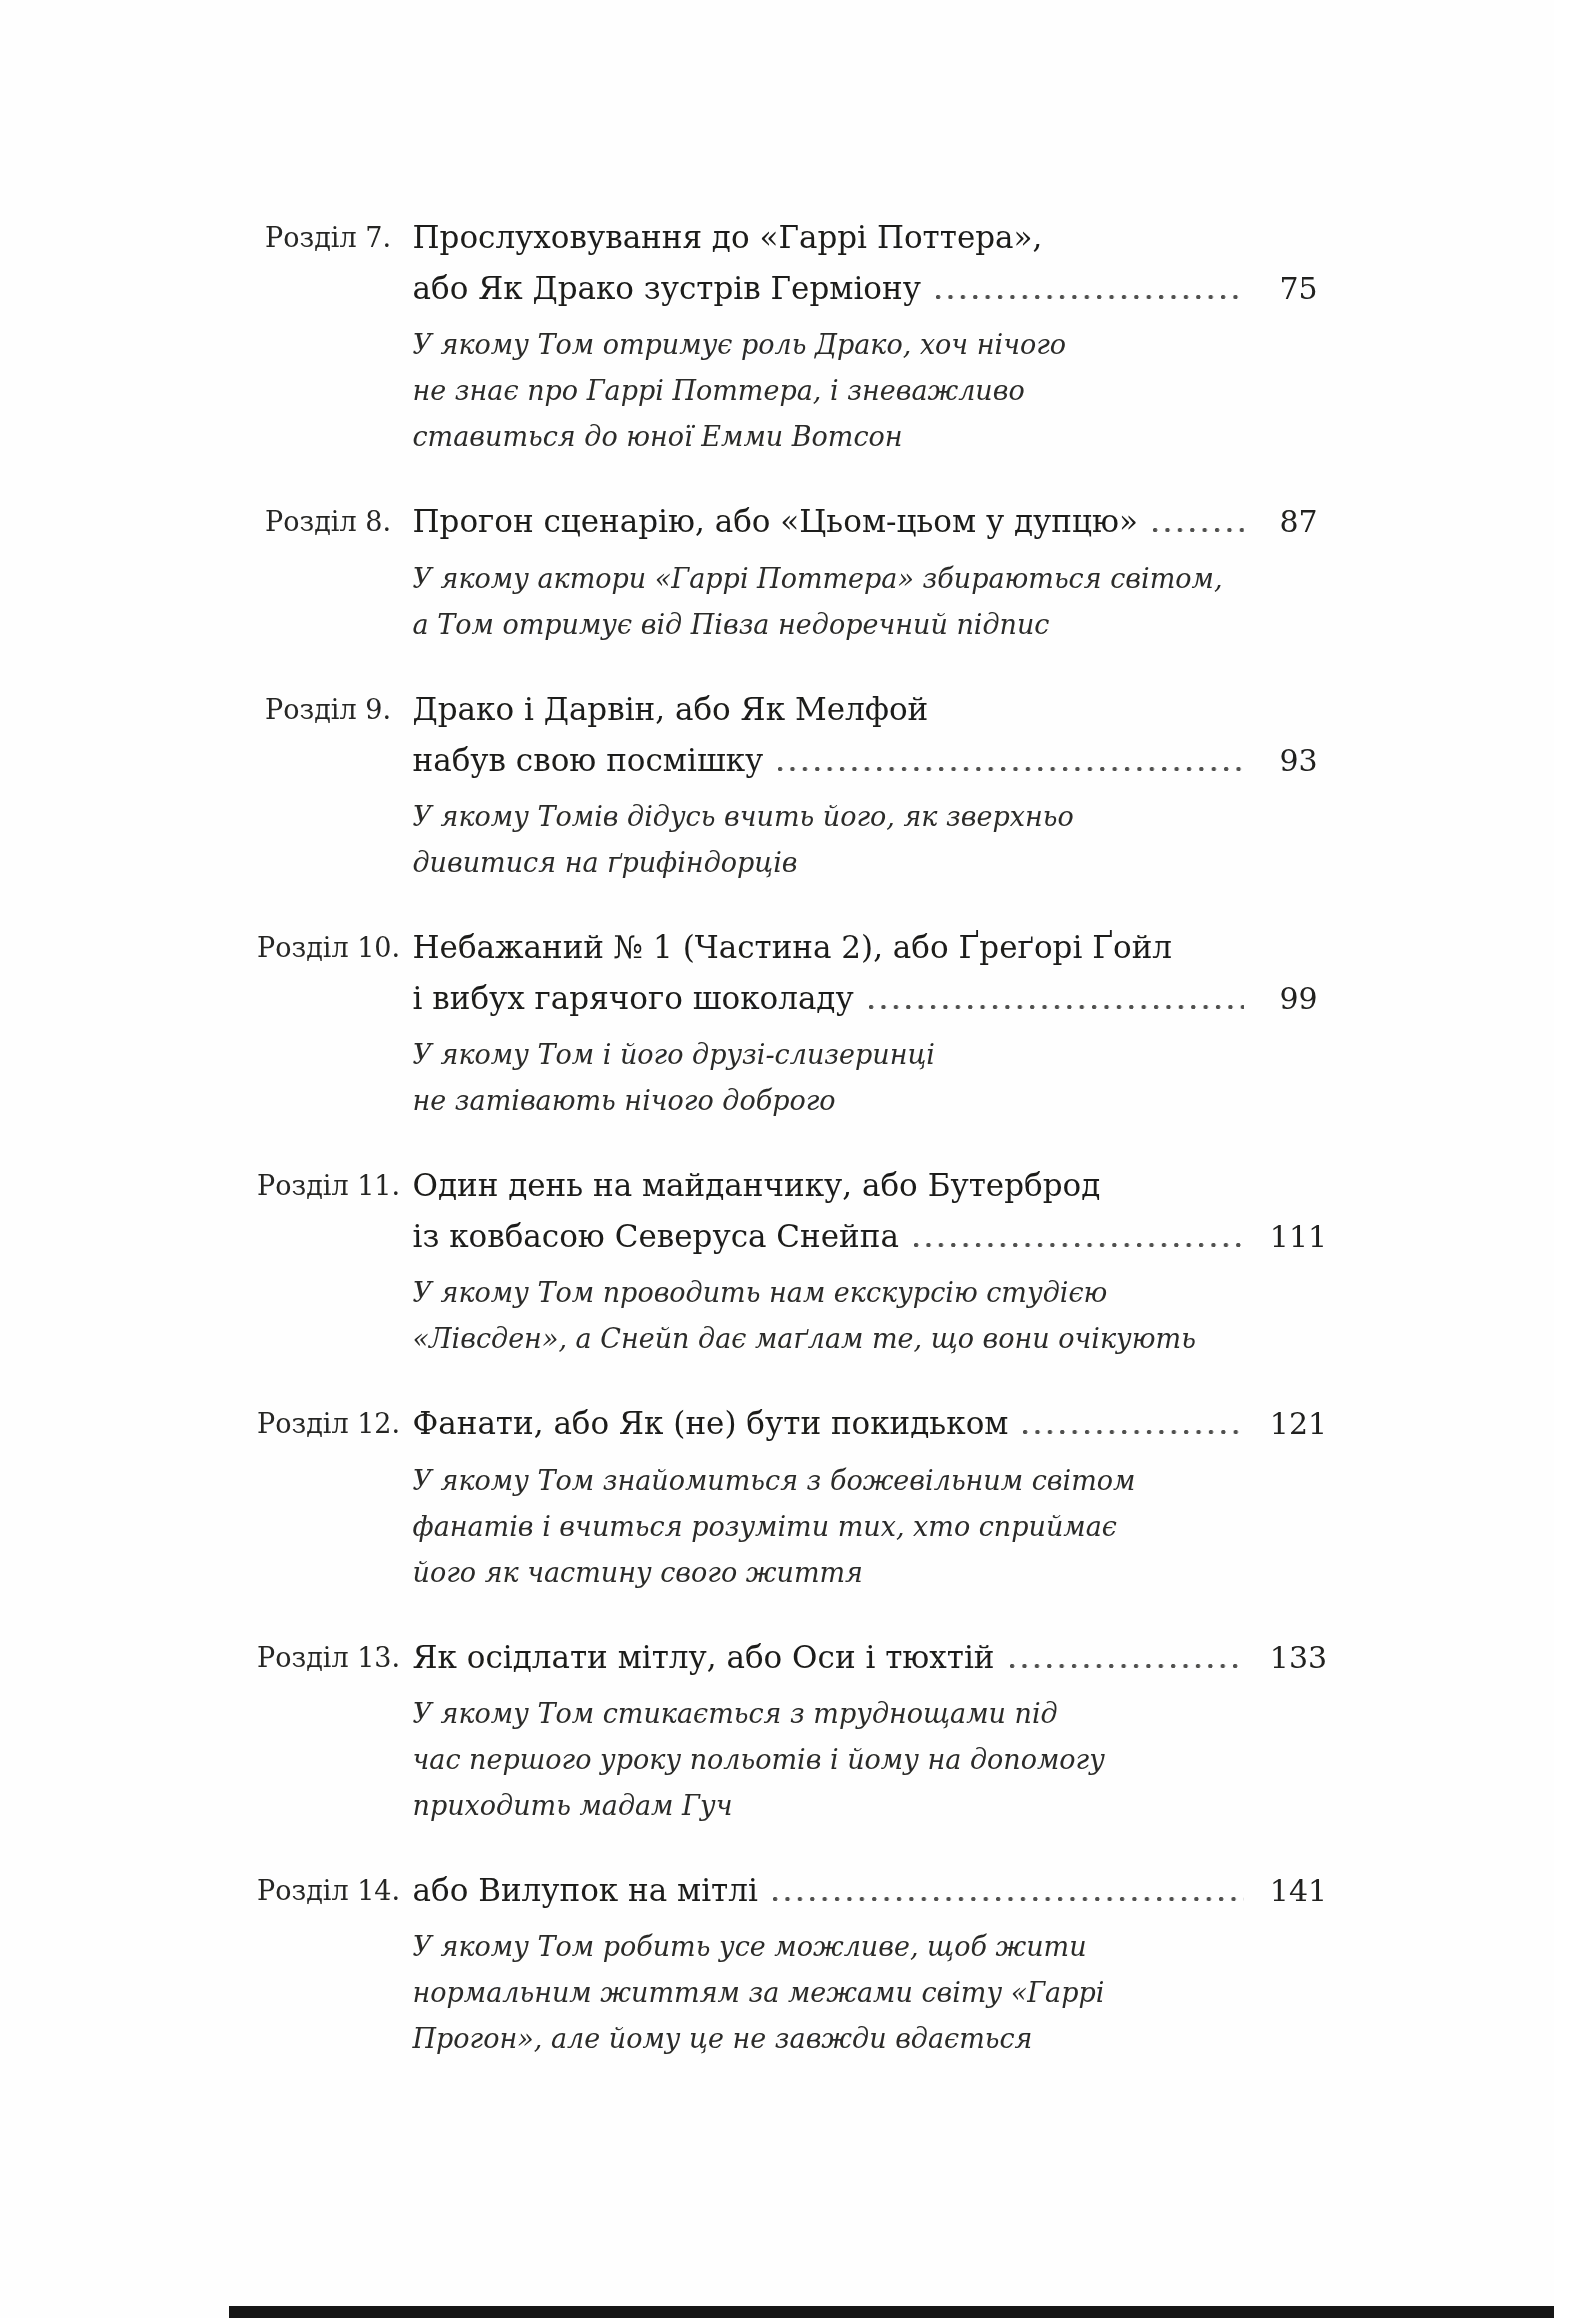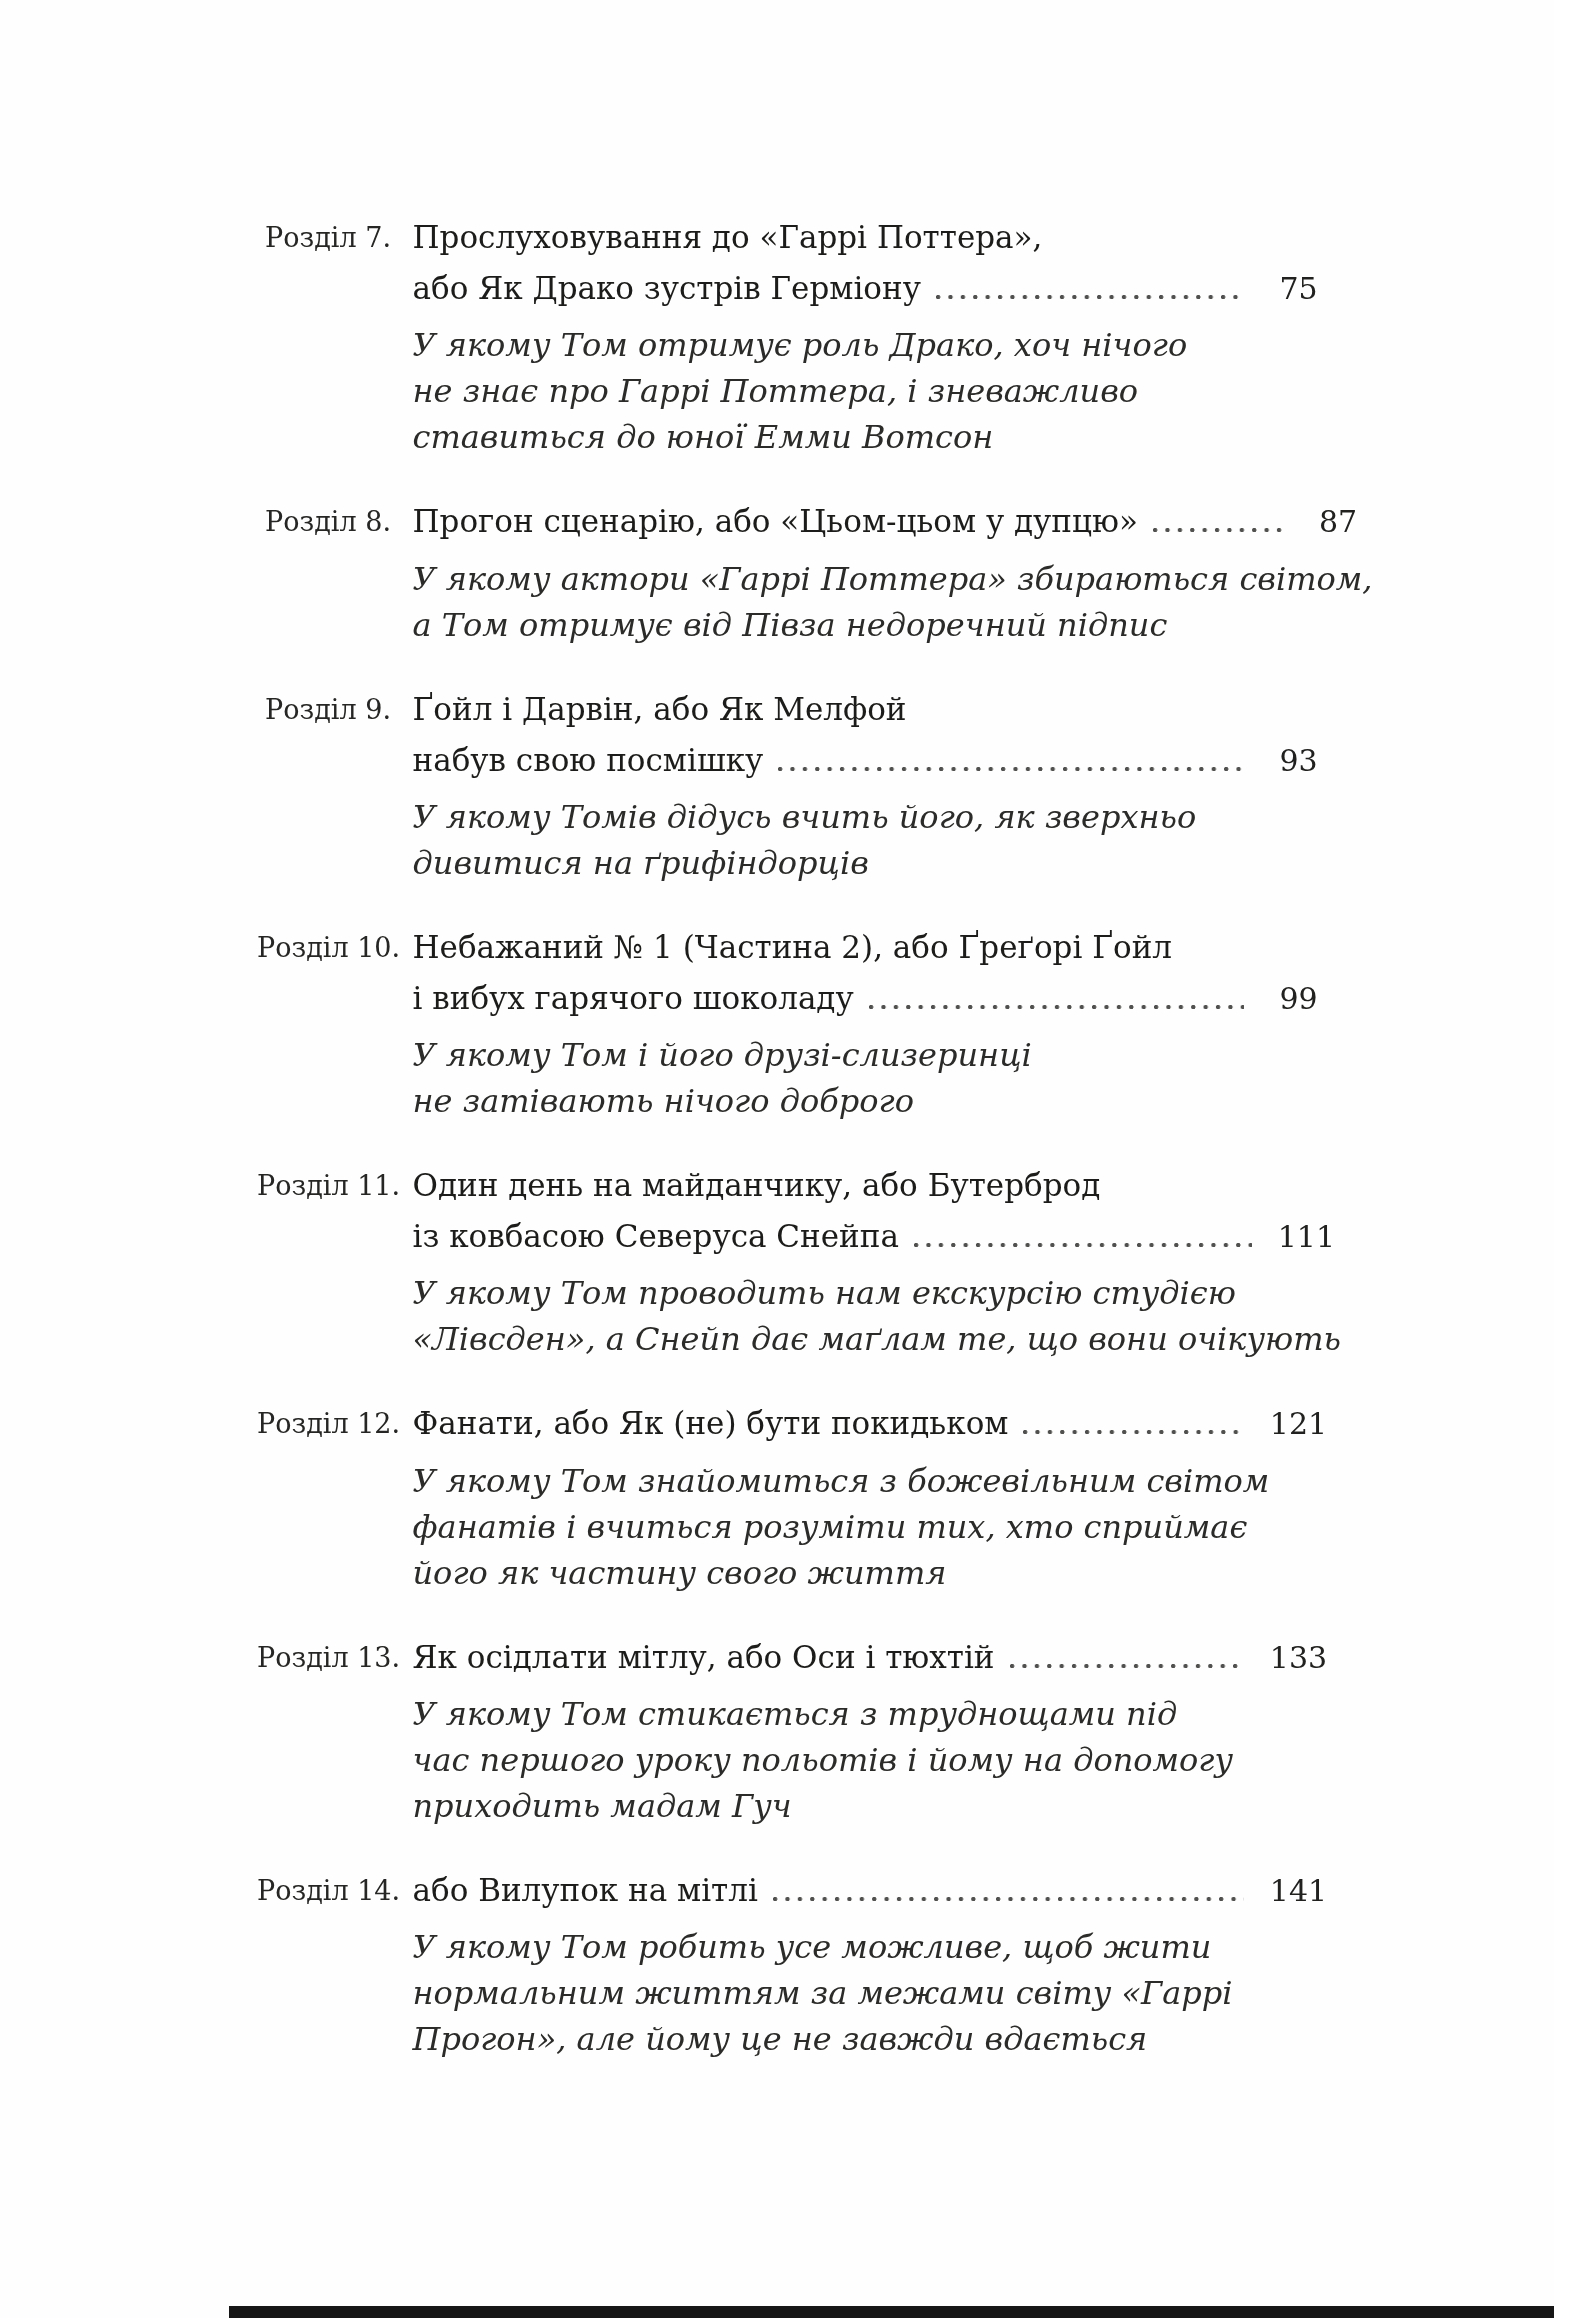--- a/index.html
+++ b/index.html
@@ -57,21 +57,21 @@
   .pagenum {
     font-size: 30px;
     min-width: 69px;
     text-align: center;
     white-space: nowrap;
     color: #21211f;
   }
   .desc {
     margin-top: 8.3px;
     font-style: italic;
-    font-size: 32px;
+    font-size: 27px;
     line-height: 46px;
     color: #2b2b29;
   }
   .desc div { white-space: nowrap; }
   .bottom-bar {
     position: absolute;
     left: 229px;
     right: 0;
     bottom: 0;
     height: 13.2px;
@@ -119,21 +119,21 @@
             <div>а Том отримує від Півза недоречний підпис</div>
           </div>
     </div>
   </div>
 
   <div class="entry">
     <div class="label">Розділ 9.</div>
     <div class="body">
       <div class="title-block">
             <div class="title-row">
-              <span class="title-text">Ґойл і Дарвін, або Як Мелфой</span>
+              <span class="title-text">Драко і Дарвін, або Як Мелфой</span>
             </div>
             <div class="title-row">
               <span class="title-text">набув свою посмішку</span>
               <span class="leader"></span>
               <span class="pagenum">93</span>
             </div>
           </div>
       <div class="desc">
             <div>У якому Томів дідусь вчить його, як зверхньо</div>
             <div>дивитися на ґрифіндорців</div>

